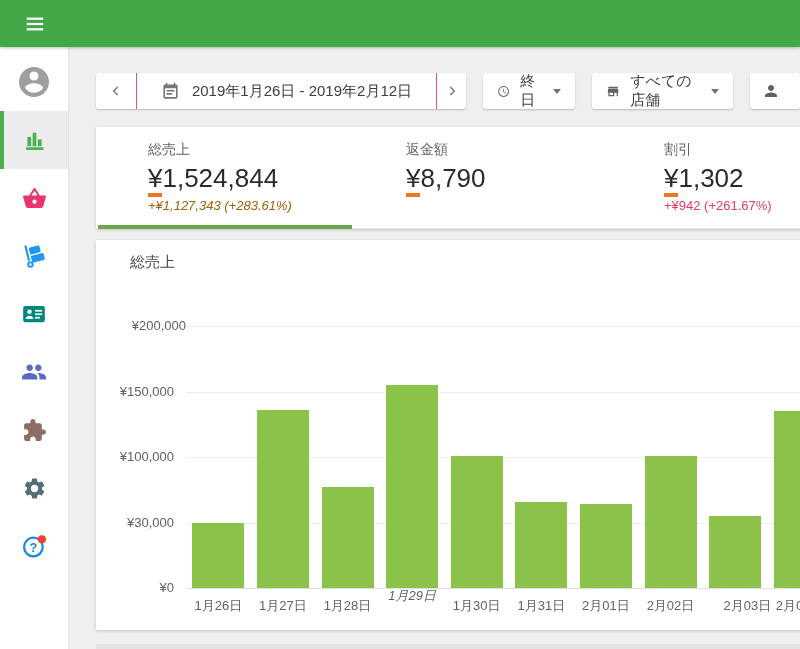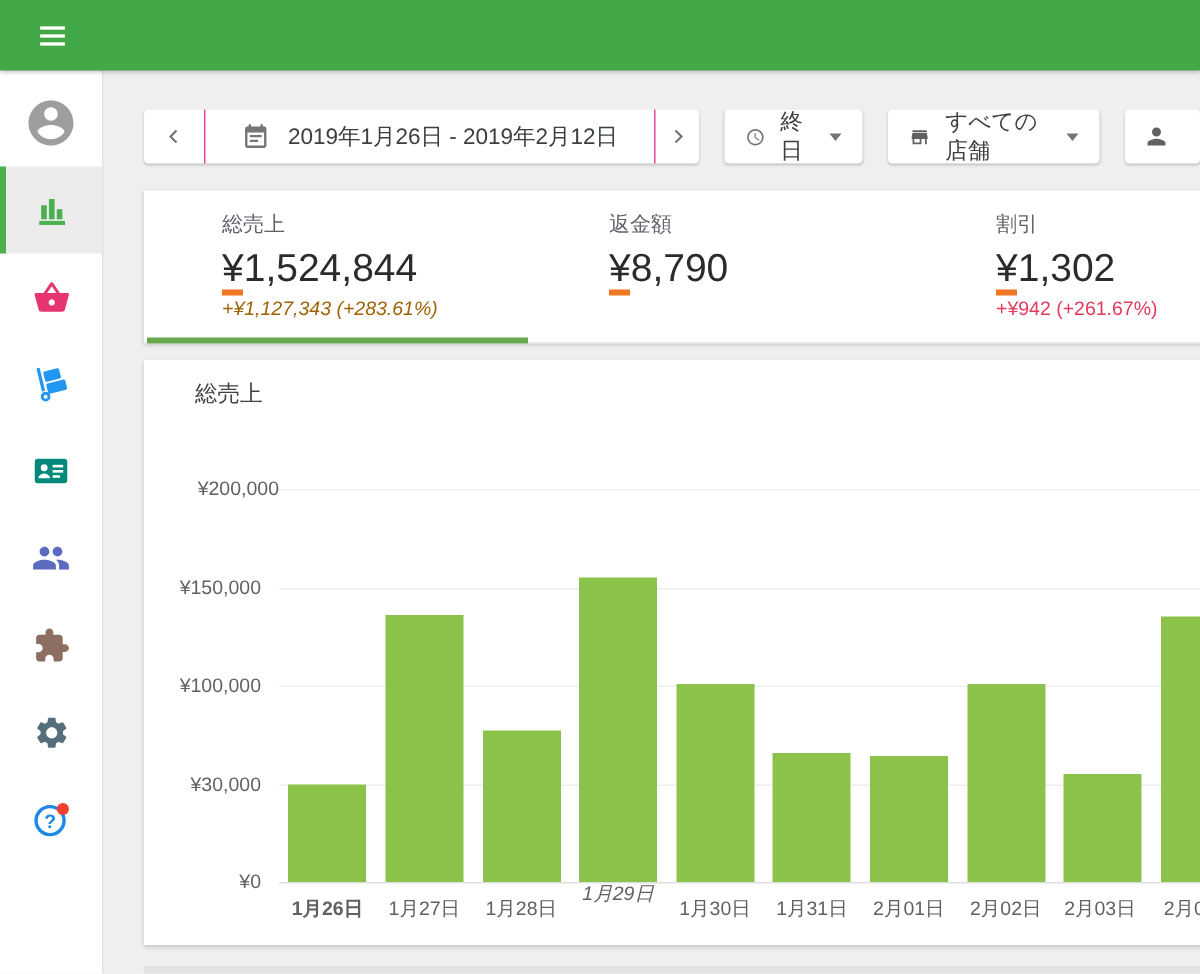--- a/index.html
+++ b/index.html
@@ -222,36 +222,36 @@
         <div class="ytick" style="left: 0px; width: 78px; top: 340px;">¥0</div>
         <div class="gridline" style="left: 90px; top: 282.5px; width: 646px;"></div>
         <div class="ytick" style="left: 0px; width: 78px; top: 274.5px;">¥30,000</div>
         <div class="gridline" style="left: 90px; top: 217px; width: 646px;"></div>
         <div class="ytick" style="left: 0px; width: 78px; top: 209px;">¥100,000</div>
         <div class="gridline" style="left: 90px; top: 151.5px; width: 646px;"></div>
         <div class="ytick" style="left: 0px; width: 78px; top: 143.5px;">¥150,000</div>
         <div class="gridline" style="left: 90px; top: 86px; width: 646px;"></div>
         <div class="ytick" style="left: 0px; width: 78px; top: 78px; margin-left: 12px;">¥200,000</div>
         <div class="bar" style="left: 96.3px; top: 282.5px; width: 52px; height: 65.5px; background: rgb(139, 195, 74);"></div>
-        <div class="xtick" style="left: 90px; width: 64.6px; top: 357px; font-weight: bold;">1月26日</div>
+        <div class="xtick" style="left: 90px; width: 64.6px; top: 357px;">1月26日</div>
         <div class="bar" style="left: 160.9px; top: 169.84px; width: 52px; height: 178.16px; background: rgb(139, 195, 74);"></div>
         <div class="xtick" style="left: 154.6px; width: 64.6px; top: 357px;">1月27日</div>
         <div class="bar" style="left: 225.5px; top: 247.13px; width: 52px; height: 100.87px; background: rgb(139, 195, 74);"></div>
         <div class="xtick" style="left: 219.2px; width: 64.6px; top: 357px;">1月28日</div>
         <div class="bar" style="left: 290.1px; top: 144.95px; width: 52px; height: 203.05px; background: rgb(139, 195, 74);"></div>
         <div class="xtick" style="left: 283.8px; width: 64.6px; top: 347px; font-style: italic;">1月29日</div>
         <div class="bar" style="left: 354.7px; top: 215.69px; width: 52px; height: 132.31px; background: rgb(139, 195, 74);"></div>
         <div class="xtick" style="left: 348.4px; width: 64.6px; top: 357px;">1月30日</div>
         <div class="bar" style="left: 419.3px; top: 261.54px; width: 52px; height: 86.46px; background: rgb(139, 195, 74);"></div>
         <div class="xtick" style="left: 413px; width: 64.6px; top: 357px;">1月31日</div>
         <div class="bar" style="left: 483.9px; top: 264.16px; width: 52px; height: 83.84px; background: rgb(139, 195, 74);"></div>
         <div class="xtick" style="left: 477.6px; width: 64.6px; top: 357px;">2月01日</div>
         <div class="bar" style="left: 548.5px; top: 215.69px; width: 52px; height: 132.31px; background: rgb(139, 195, 74);"></div>
         <div class="xtick" style="left: 542.2px; width: 64.6px; top: 357px;">2月02日</div>
         <div class="bar" style="left: 613.1px; top: 275.95px; width: 52px; height: 72.05px; background: rgb(139, 195, 74);"></div>
-        <div class="xtick" style="left: 605px; width: 64.6px; top: 357px;">2月03日</div>
+        <div class="xtick" style="left: 619px; width: 64.6px; top: 357px;">2月03日</div>
         <div class="bar" style="left: 677.7px; top: 171.15px; width: 52px; height: 176.85px; background: rgb(139, 195, 74);"></div>
         <div class="xtick" style="left: 671.4px; width: 64.6px; top: 357px;">2月04日</div>
       </div>
   </section>
 
   <div class="next-card-edge"></div>
 </main>
 
 </body></html>

